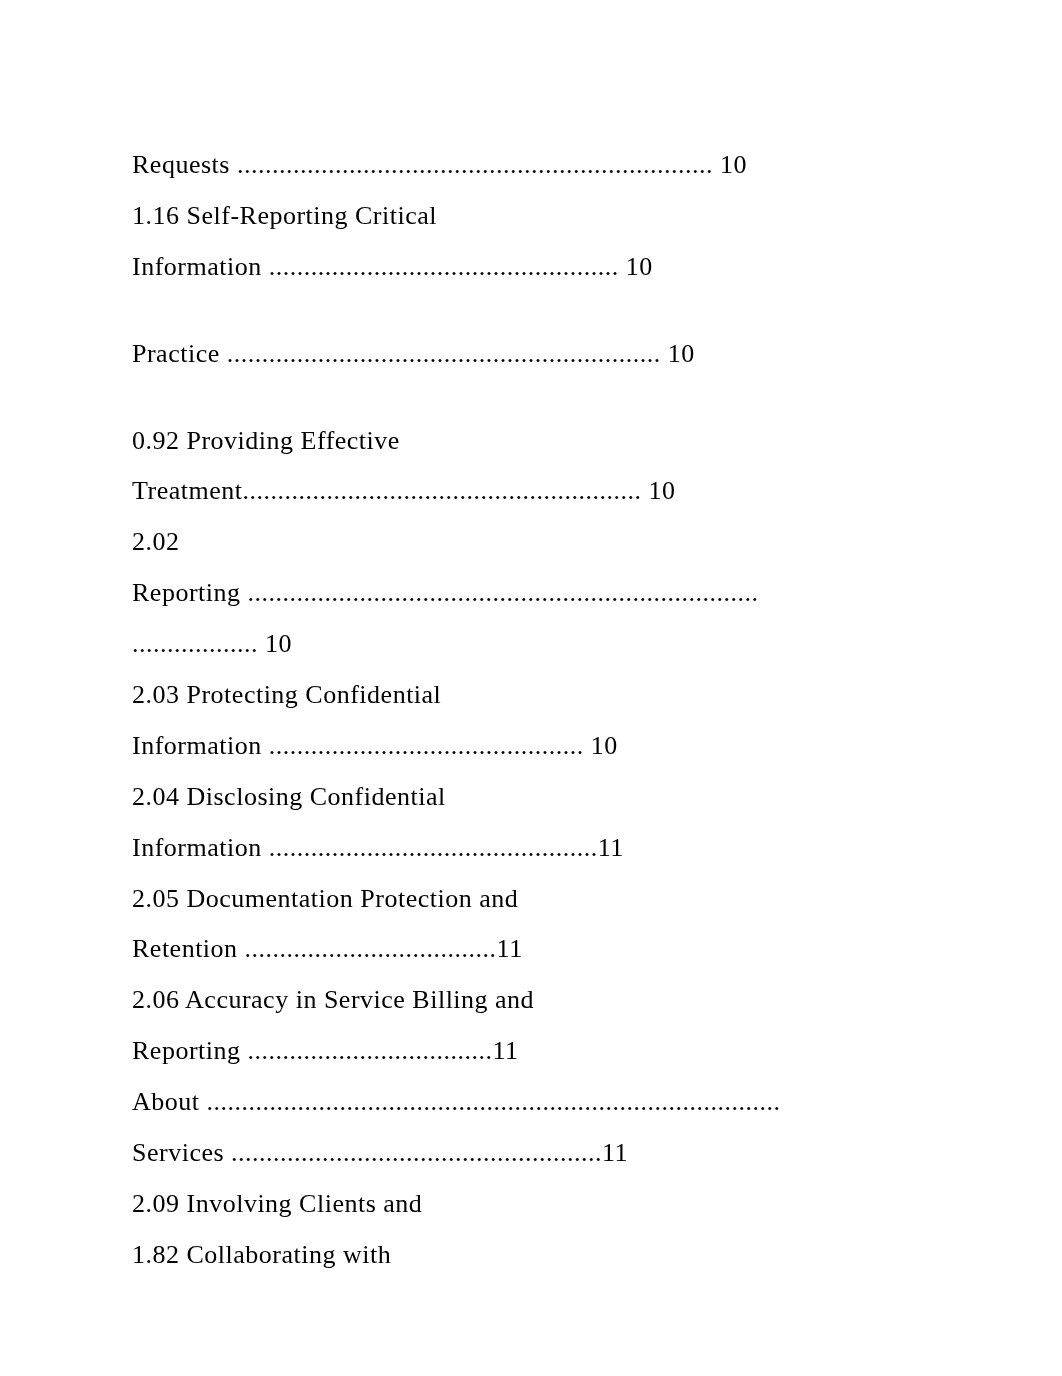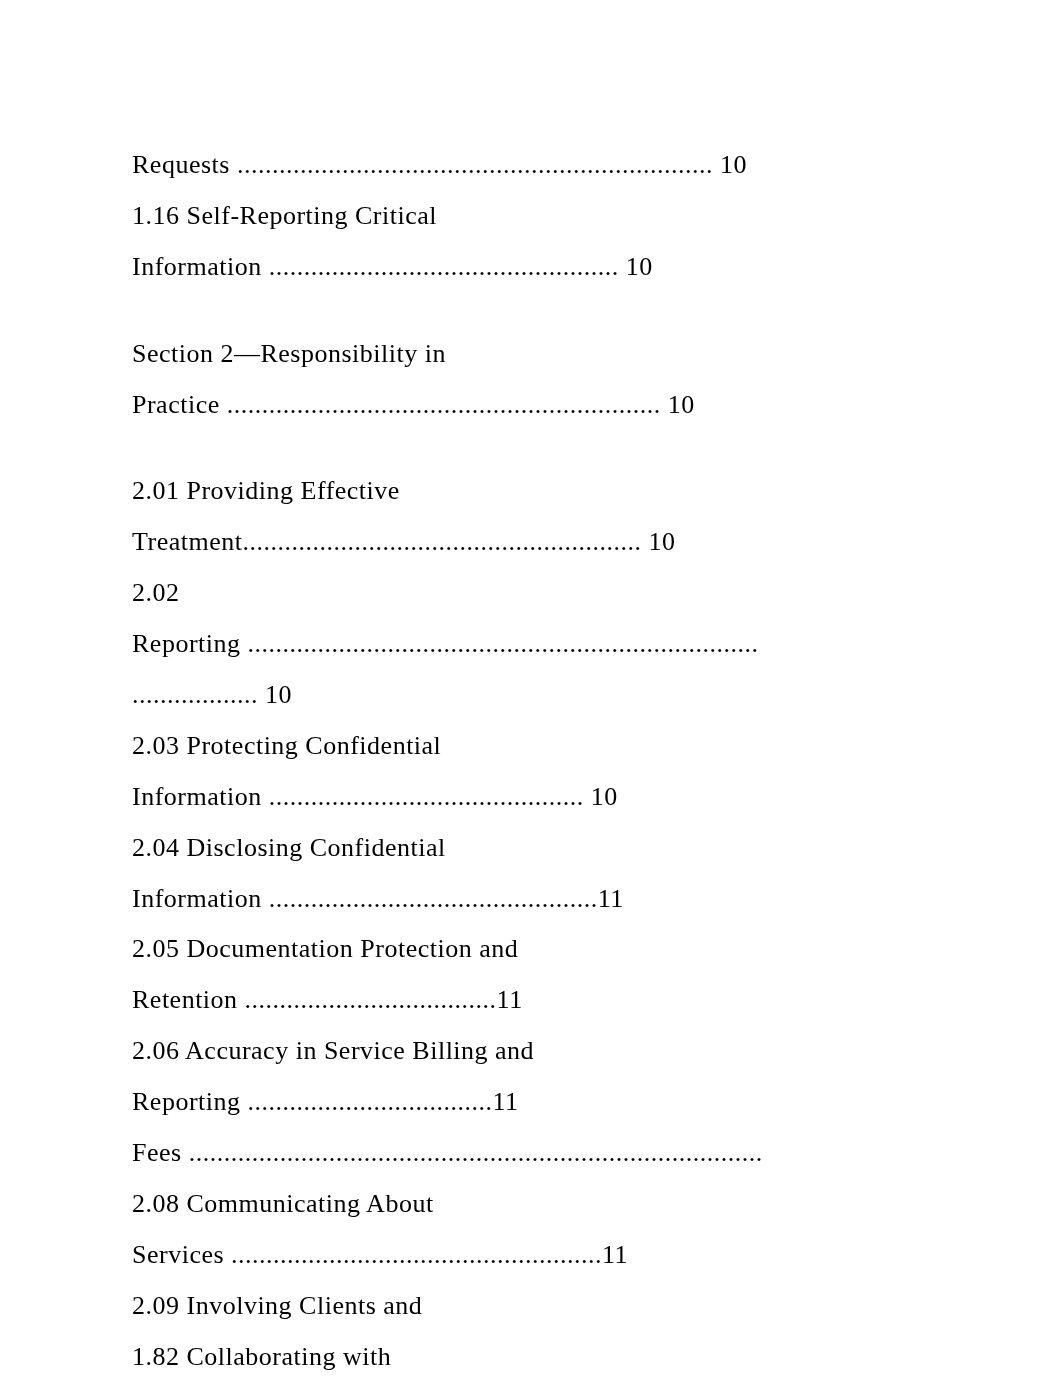--- a/index.html
+++ b/index.html
@@ -29,34 +29,32 @@
     }
   </style>
 </head>
 <body>
 
 <div class="content">
   <span class="line">Requests .................................................................... 10</span>
   <span class="line">1.16 Self-Reporting Critical</span>
   <span class="line">Information .................................................. 10</span>
   <div class="gap"></div>
-  <span class="line">Section 2—Responsibility in</span>
   <span class="line">Practice .............................................................. 10</span>
   <div class="gap"></div>
-  <span class="line">2.01 Providing Effective</span>
+  <span class="line">0.92 Providing Effective</span>
   <span class="line">Treatment......................................................... 10</span>
   <span class="line">2.02</span>
   <span class="line">Reporting .........................................................................</span>
   <span class="line">.................. 10</span>
   <span class="line">2.03 Protecting Confidential</span>
   <span class="line">Information ............................................. 10</span>
   <span class="line">2.04 Disclosing Confidential</span>
   <span class="line">Information ...............................................11</span>
   <span class="line">2.05 Documentation Protection and</span>
   <span class="line">Retention ....................................11</span>
   <span class="line">2.06 Accuracy in Service Billing and</span>
   <span class="line">Reporting ...................................11</span>
-  <span class="line">Fees ..................................................................................</span>
-  <span class="line">2.08 Communicating About</span>
+  <span class="line">About ..................................................................................</span>
   <span class="line">Services .....................................................11</span>
   <span class="line">2.09 Involving Clients and</span>
   <span class="line">1.82 Collaborating with</span>
 </div>
 
 </body></html>

